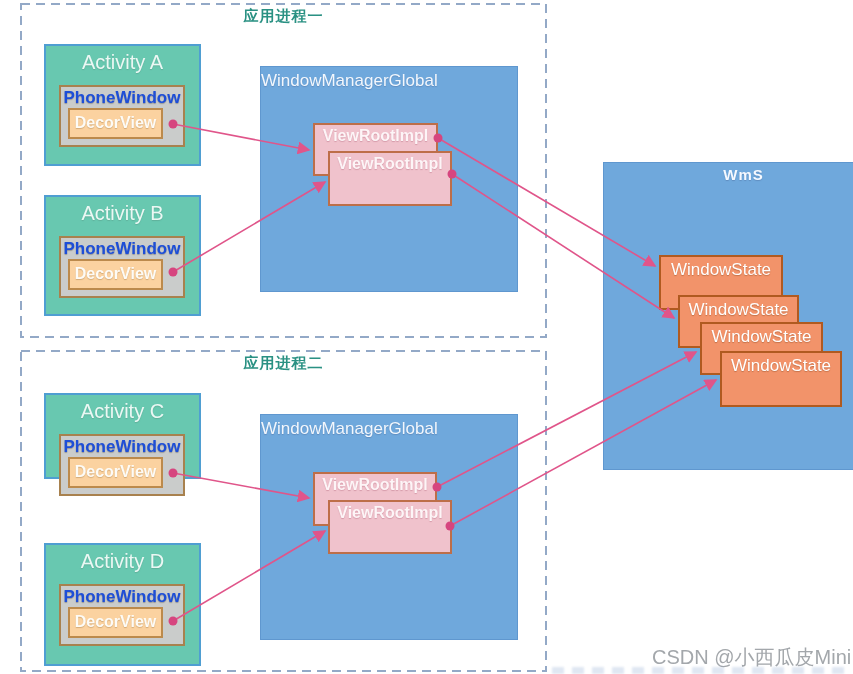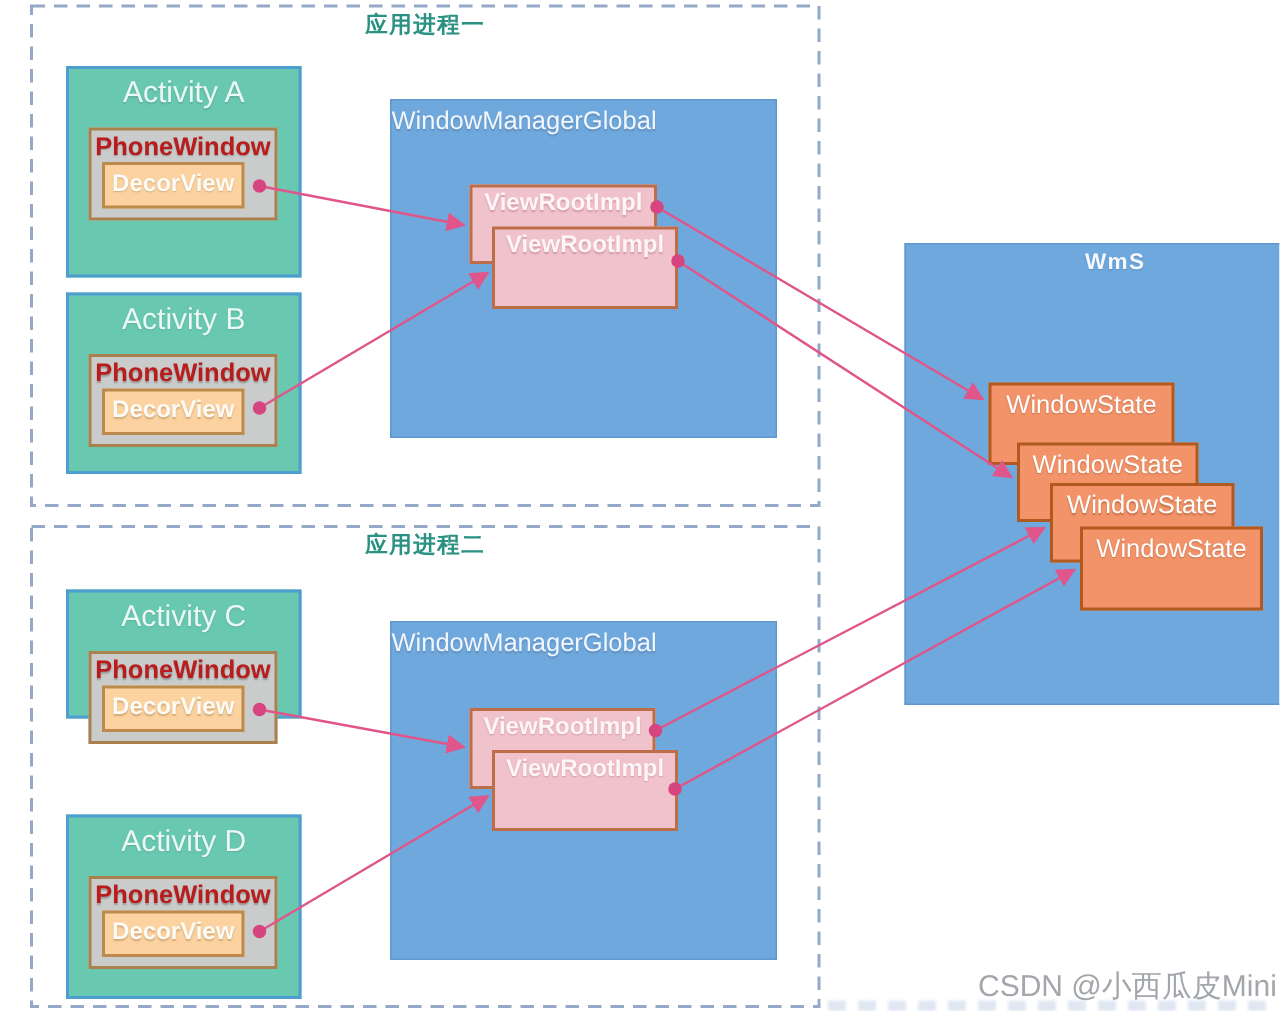--- a/index.html
+++ b/index.html
@@ -18,21 +18,21 @@
   }
   .activity-title{
     text-align:center;margin-top:5px;font-size:20px;color:#ebf8f4;
     text-shadow:0 1px 1px rgba(90,160,140,0.6);
   }
   .phone{
     position:absolute;left:13px;top:39px;width:126px;height:62px;
     background:#cacccb;border:2px solid #a8814e;box-sizing:border-box;
   }
   .phone-label{
-    text-align:center;font-size:17px;font-weight:bold;color:#b91c1c;line-height:21px;
+    text-align:center;font-size:17px;font-weight:bold;color:#1d4ed8;line-height:21px;
     text-shadow:0 1px 1px rgba(130,130,130,0.7);
   }
   .decor{
     position:absolute;left:7px;top:21px;width:95px;height:31px;
     background:#fbd2a0;border:2px solid #bc8a4c;box-sizing:border-box;
     text-align:center;font-size:16px;font-weight:bold;color:#fdfbf6;line-height:26px;
     text-shadow:0 1px 1px rgba(200,160,110,0.8);
   }
   .bigbox{
     position:absolute;background:#6fa8dc;border:1px solid #5f97cf;
@@ -69,21 +69,21 @@
   }
 </style>
 </head>
 <body>
 
 <div class="stage">
 
   <div class="proc-label" style="top:354px">应用进程二</div>
   <div class="proc-label" style="top:7px">应用进程一</div>
 
-  <div class="activity" style="left:44px;top:44px;height:141px">
+  <div class="activity" style="left:44px;top:44px;height:122px">
     <div class="activity-title">Activity A</div>
     <div class="phone">
       <div class="phone-label">PhoneWindow</div>
       <div class="decor">DecorView</div>
     </div>
   </div>
 
   <div class="activity" style="left:44px;top:195px;height:121px">
     <div class="activity-title">Activity B</div>
     <div class="phone">

